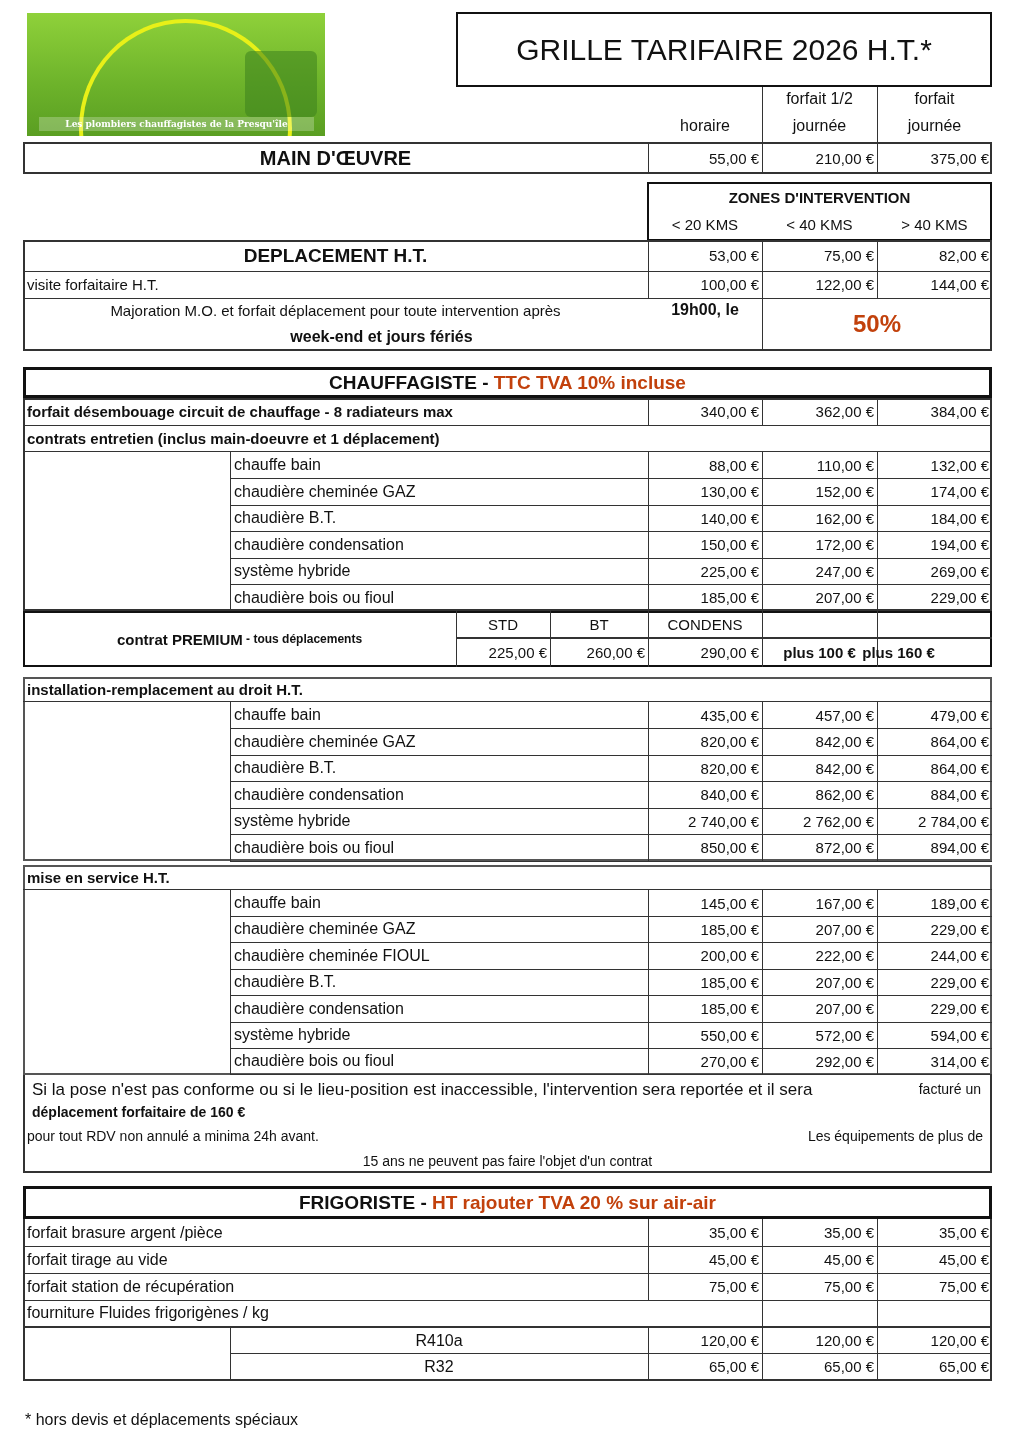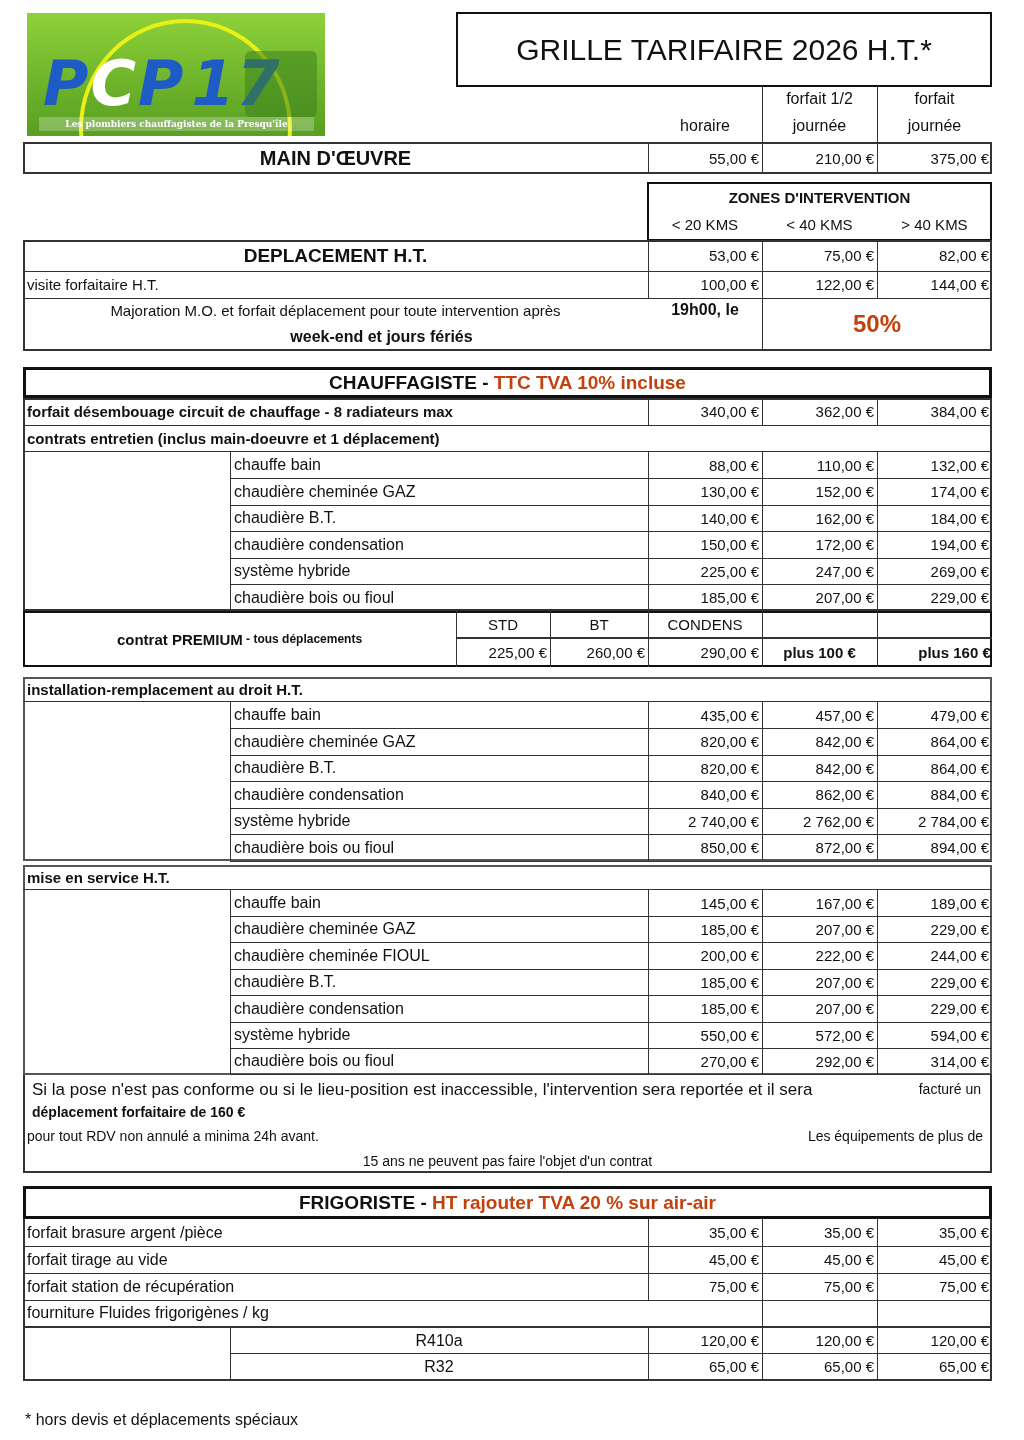--- a/index.html
+++ b/index.html
@@ -22,23 +22,20 @@
   .logo .letters { position:absolute; left:16px; top:34px; font-size:62px; font-weight:bold; font-style:italic; letter-spacing:2px; font-family:"DejaVu Sans", sans-serif; }
   .logo .letters span { display:inline-block; }
   .logo .house { position:absolute; left:218px; top:38px; width:72px; height:66px; background:rgba(60,130,30,0.55); border-radius:6px; }
   .logo .tagline { position:absolute; left:12px; top:104px; width:275px; height:14px; background:rgba(255,255,255,0.25); color:#fff; font-size:9px; font-weight:bold; text-align:center; line-height:14px; font-family:"DejaVu Serif", serif; }
 </style>
 </head>
 <body>
 
 <div class="abs logo">
   <div class="arc"></div>
-  <div class="letters">
-    <span style="color:#1f5bc4">P</span><span style="color:#fff">C</span><span style="color:#1f5bc4">P</span><span style="color:#1f5bc4;margin-left:6px">17</span>
-  </div>
   <div class="house"></div>
   <div class="tagline">Les plombiers chauffagistes de la Presqu'île</div>
 </div>
 
 <div class="tbox" style="left:456px;top:12px;width:536px;height:75px;"></div>
 <div class="cell c" style="left:456px;top:12px;width:536px;height:75px;font-size:30px;">GRILLE TARIFAIRE 2026 H.T.*</div>
 
 <div class="line" style="left:762px;top:87px;width:1px;height:55px;"></div>
 <div class="line" style="left:877px;top:87px;width:1px;height:55px;"></div>
 <div class="cell c" style="left:648px;top:114px;width:114px;height:24px;font-size:16px;">horaire</div>
@@ -179,21 +176,21 @@
   <span>contrat PREMIUM</span>
     <span style="font-size:12px;white-space:pre"> - tous déplacements</span>
 </div>
 <div class="cell c" style="left:456px;top:612px;width:94px;height:25px;">STD</div>
 <div class="cell c" style="left:550px;top:612px;width:98px;height:25px;">BT</div>
 <div class="cell c" style="left:648px;top:612px;width:114px;height:25px;">CONDENS</div>
 <div class="cell r" style="left:456px;top:639px;width:94px;height:26px;">225,00 €</div>
 <div class="cell r" style="left:550px;top:639px;width:98px;height:26px;">260,00 €</div>
 <div class="cell r" style="left:648px;top:639px;width:114px;height:26px;">290,00 €</div>
 <div class="cell c b" style="left:762px;top:639px;width:115px;height:26px;">plus 100 €</div>
-<div class="cell c b" style="left:897px;top:639px;width:115px;height:26px;">plus 160 €</div>
+<div class="cell c b" style="left:841px;top:639px;width:115px;height:26px;">plus 160 €</div>
 
 <div class="box" style="left:23px;top:677px;width:969px;height:184px;border:2px solid #555;"></div>
 <div class="line" style="left:23px;top:701px;width:969px;height:1px;"></div>
 <div class="cell l b" style="left:23px;top:677px;width:969px;height:24px;">installation-remplacement au droit H.T.</div>
 <div id="installation-rows">
     <div>
       <div class="line" style="left:230px;top:728px;width:762px;height:1px;"></div>
       <div class="line" style="left:230px;top:702px;width:1px;height:26px;"></div>
       <div class="line" style="left:648px;top:702px;width:1px;height:26px;"></div>
       <div class="line" style="left:762px;top:702px;width:1px;height:26px;"></div>

